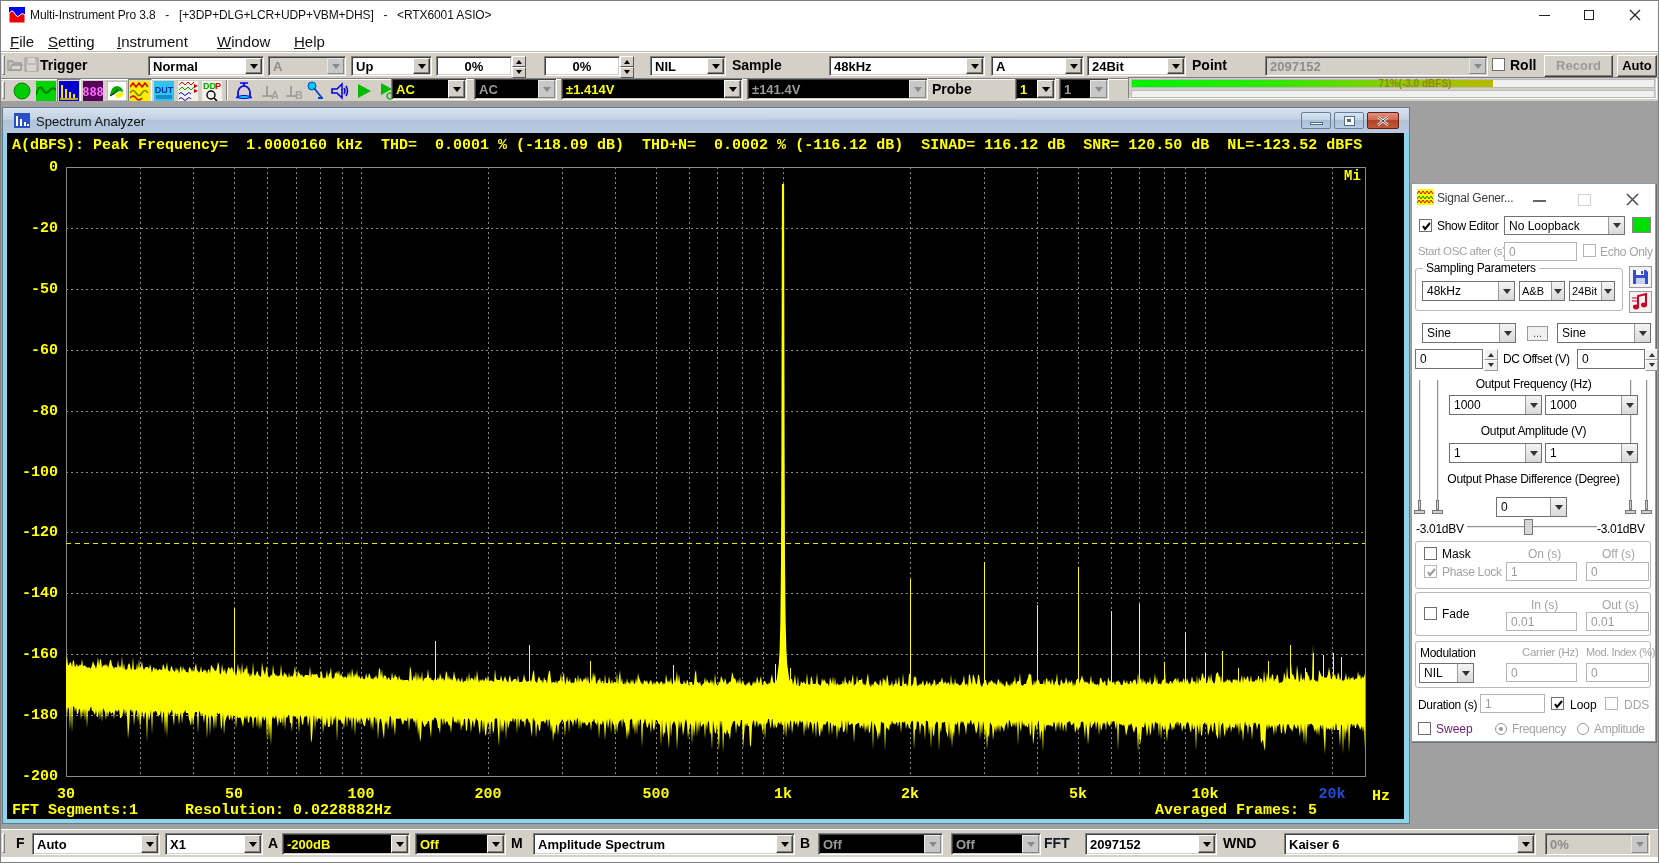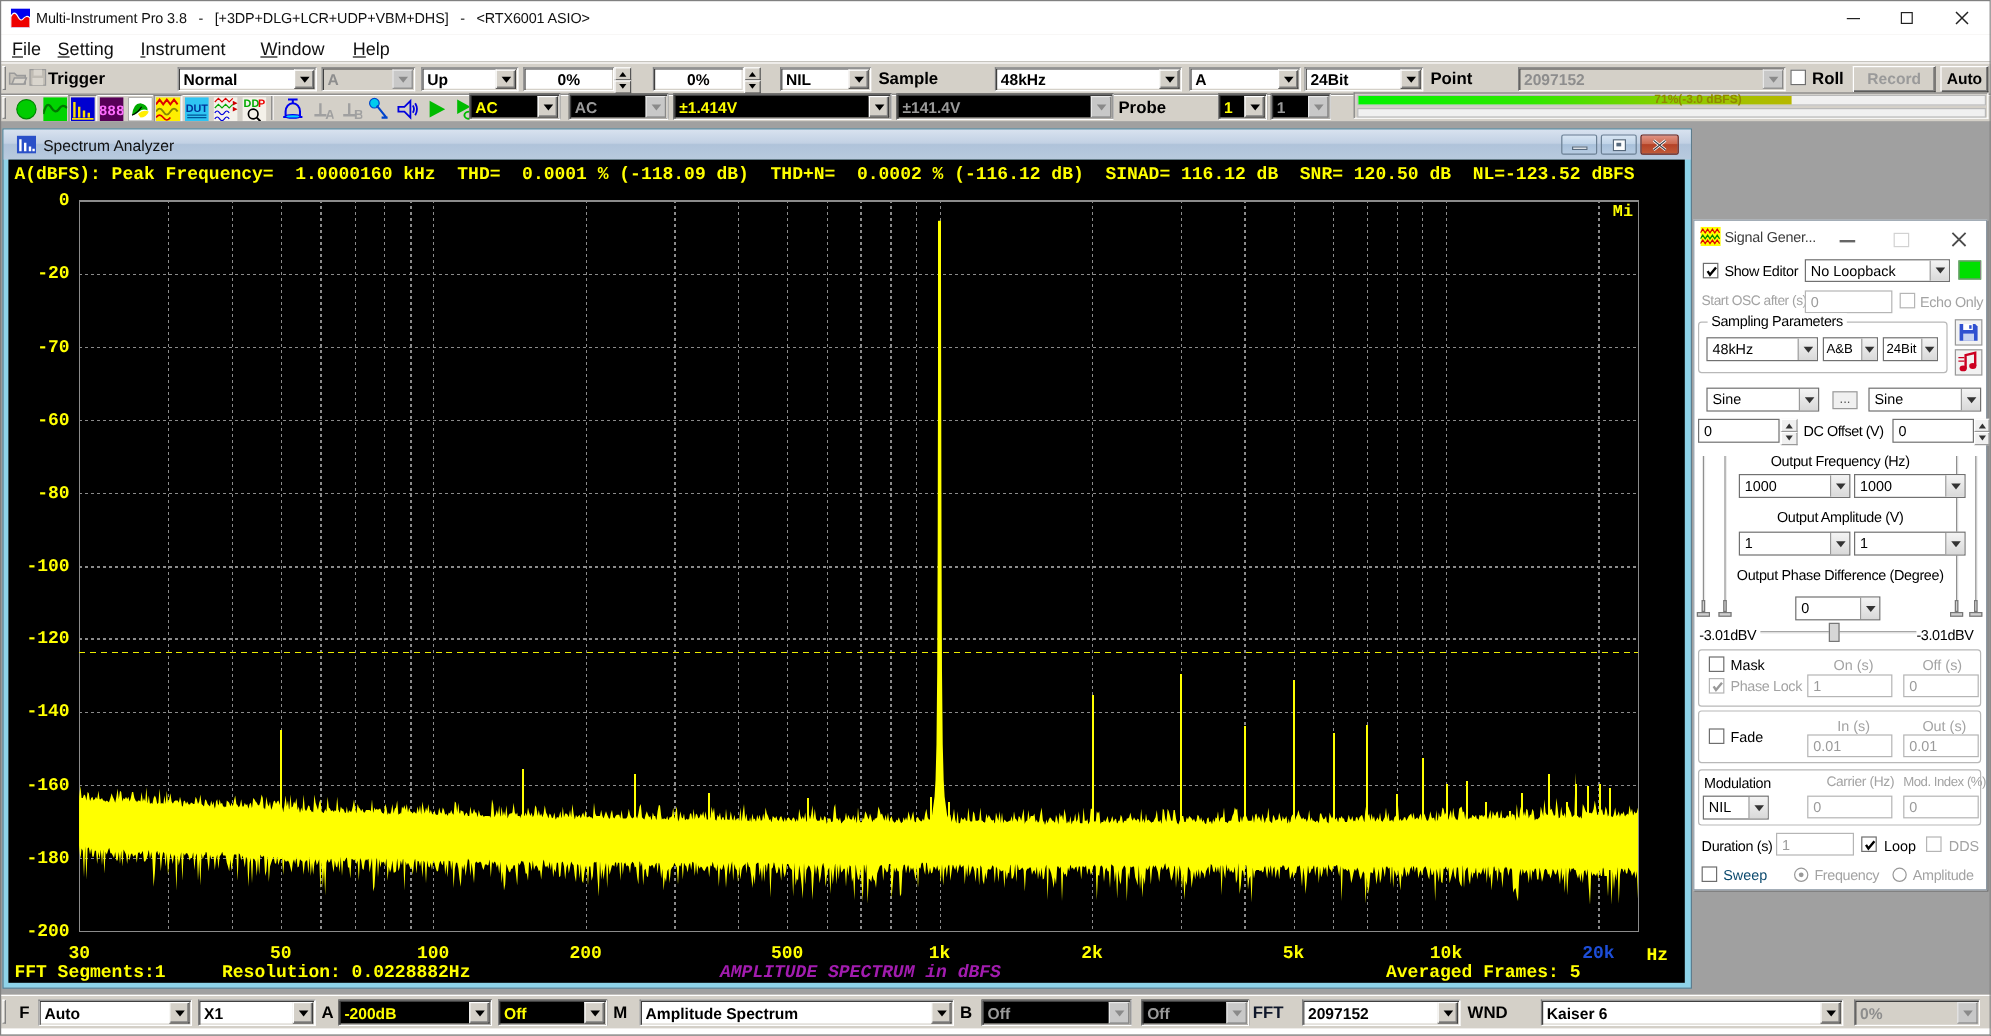--- a/index.html
+++ b/index.html
@@ -316,21 +316,21 @@
 <path d="M66,664 67,655 68,665 69,665 70,662 71,663 72,667 73,660 74,661 75,668 76,665 77,664 78,667 79,666 80,664 81,666 82,659 83,666 84,666 85,665 86,667 87,667 88,669 89,669 90,670 91,668 92,665 93,661 94,664 95,666 96,669 97,664 98,657 99,666 100,659 101,660 102,668 103,665 104,666 105,664 106,666 107,664 108,668 109,665 110,660 111,660 112,665 113,667 114,669 115,667 116,667 117,668 118,660 119,668 120,665 121,668 122,656 123,670 124,663 125,670 126,670 127,670 128,665 129,663 130,665 131,670 132,669 133,657 134,670 135,670 136,671 137,663 138,670 139,659 140,669 141,666 142,661 143,668 144,670 145,668 146,667 147,667 148,667 149,669 150,664 151,668 152,674 153,668 154,667 155,670 156,668 157,670 158,671 159,669 160,669 161,670 162,670 163,664 164,666 165,670 166,668 167,662 168,670 169,671 170,672 171,666 172,667 173,670 174,671 175,672 176,667 177,671 178,668 179,676 180,668 181,666 182,673 183,666 184,670 185,669 186,672 187,672 188,676 189,667 190,668 191,669 192,672 193,669 194,672 195,667 196,663 197,670 198,671 199,673 200,671 201,666 202,672 203,672 204,669 205,671 206,670 207,674 208,670 209,669 210,674 211,665 212,666 213,668 214,669 215,671 216,671 217,668 218,662 219,665 220,677 221,674 222,664 223,670 224,672 225,668 226,675 227,672 228,668 229,667 230,670 231,668 232,667 233,670 234,673 235,672 236,677 237,671 238,663 239,672 240,667 241,676 242,662 243,673 244,672 245,668 246,670 247,665 248,675 249,672 250,678 251,673 252,676 253,662 254,674 255,676 256,674 257,671 258,672 259,678 260,676 261,677 262,662 263,669 264,672 265,675 266,669 267,666 268,676 269,677 270,678 271,674 272,677 273,664 274,673 275,674 276,676 277,675 278,677 279,675 280,676 281,664 282,675 283,678 284,672 285,674 286,674 287,676 288,679 289,672 290,678 291,675 292,677 293,676 294,672 295,666 296,674 297,678 298,670 299,673 300,674 301,676 302,674 303,677 304,677 305,675 306,675 307,675 308,675 309,676 310,666 311,678 312,673 313,675 314,674 315,675 316,674 317,674 318,677 319,678 320,678 321,670 322,673 323,679 324,678 325,679 326,676 327,670 328,678 329,674 330,673 331,667 332,679 333,678 334,680 335,672 336,674 337,671 338,675 339,670 340,677 341,673 342,676 343,677 344,678 345,676 346,678 347,678 348,672 349,677 350,671 351,679 352,668 353,674 354,678 355,673 356,676 357,670 358,678 359,675 360,678 361,679 362,675 363,679 364,679 365,679 366,673 367,677 368,678 369,673 370,675 371,679 372,678 373,680 374,677 375,678 376,675 377,678 378,679 379,668 380,669 381,677 382,669 383,680 384,675 385,676 386,676 387,680 388,678 389,677 390,680 391,680 392,672 393,678 394,678 395,674 396,677 397,677 398,681 399,675 400,679 401,680 402,679 403,681 404,680 405,680 406,680 407,680 408,683 409,680 410,666 411,670 412,681 413,679 414,675 415,679 416,671 417,682 418,672 419,680 420,676 421,680 422,671 423,682 424,679 425,678 426,678 427,677 428,669 429,677 430,679 431,677 432,683 433,684 434,680 435,678 436,680 437,680 438,677 439,680 440,673 441,677 442,680 443,677 444,681 445,679 446,671 447,673 448,680 449,675 450,680 451,678 452,681 453,678 454,671 455,677 456,679 457,682 458,678 459,679 460,682 461,681 462,677 463,683 464,682 465,682 466,680 467,676 468,683 469,672 470,681 471,678 472,678 473,679 474,681 475,675 476,681 477,670 478,678 479,683 480,679 481,681 482,680 483,679 484,682 485,679 486,677 487,681 488,675 489,681 490,681 491,680 492,681 493,681 494,683 495,669 496,678 497,680 498,680 499,680 500,680 501,675 502,680 503,682 504,679 505,676 506,679 507,681 508,684 509,678 510,675 511,681 512,682 513,680 514,679 515,679 516,679 517,682 518,675 519,682 520,682 521,682 522,682 523,680 524,674 525,679 526,681 527,682 528,681 529,681 530,680 531,682 532,678 533,672 534,670 535,681 536,682 537,683 538,679 539,676 540,679 541,681 542,680 543,684 544,677 545,680 546,680 547,684 548,676 549,671 550,671 551,680 552,685 553,682 554,682 555,683 556,680 557,684 558,681 559,681 560,680 561,673 562,683 563,676 564,672 565,685 566,682 567,676 568,681 569,682 570,678 571,685 572,682 573,683 574,684 575,678 576,678 577,683 578,674 579,683 580,678 581,679 582,682 583,681 584,678 585,680 586,676 587,682 588,676 589,683 590,683 591,677 592,682 593,672 594,678 595,673 596,683 597,684 598,679 599,681 600,677 601,684 602,681 603,681 604,686 605,674 606,683 607,684 608,683 609,676 610,682 611,684 612,679 613,684 614,682 615,682 616,684 617,673 618,685 619,677 620,670 621,683 622,678 623,685 624,686 625,681 626,685 627,678 628,683 629,682 630,685 631,679 632,683 633,679 634,684 635,684 636,678 637,683 638,673 639,678 640,680 641,683 642,684 643,685 644,680 645,681 646,682 647,680 648,684 649,684 650,681 651,680 652,683 653,685 654,681 655,685 656,682 657,681 658,682 659,685 660,683 661,681 662,682 663,685 664,682 665,685 666,674 667,680 668,683 669,680 670,683 671,677 672,685 673,683 674,678 675,683 676,679 677,671 678,683 679,674 680,682 681,684 682,684 683,684 684,680 685,684 686,684 687,680 688,681 689,687 690,682 691,682 692,682 693,686 694,684 695,673 696,670 697,682 698,682 699,684 700,681 701,686 702,686 703,684 704,683 705,677 706,683 707,679 708,682 709,683 710,683 711,679 712,684 713,680 714,687 715,673 716,683 717,685 718,686 719,681 720,683 721,676 722,678 723,681 724,683 725,678 726,681 727,687 728,686 729,682 730,682 731,681 732,672 733,675 734,679 735,678 736,681 737,684 738,679 739,684 740,677 741,685 742,682 743,680 744,684 745,685 746,686 747,683 748,684 749,681 750,684 751,686 752,686 753,681 754,684 755,681 756,684 757,676 758,680 759,684 760,680 761,676 762,684 763,686 764,681 765,681 766,683 767,684 768,685 769,682 770,684 771,678 772,674 773,681 774,683 775,683 776,683 777,683 778,684 779,685 780,684 781,685 782,687 783,688 784,685 785,687 786,687 787,680 788,684 789,683 790,685 791,679 792,679 793,685 794,681 795,674 796,683 797,686 798,676 799,687 800,686 801,681 802,683 803,683 804,681 805,684 806,684 807,673 808,683 809,686 810,686 811,676 812,678 813,684 814,684 815,684 816,683 817,673 818,684 819,684 820,687 821,685 822,678 823,682 824,679 825,681 826,683 827,684 828,683 829,687 830,677 831,681 832,684 833,676 834,686 835,677 836,686 837,683 838,684 839,685 840,685 841,684 842,684 843,680 844,685 845,676 846,682 847,683 848,685 849,680 850,681 851,684 852,679 853,674 854,687 855,684 856,684 857,675 858,683 859,680 860,680 861,680 862,678 863,685 864,683 865,686 866,684 867,678 868,673 869,683 870,687 871,687 872,683 873,686 874,683 875,681 876,682 877,684 878,684 879,687 880,679 881,682 882,687 883,677 884,681 885,679 886,684 887,674 888,679 889,687 890,684 891,686 892,680 893,687 894,684 895,684 896,678 897,685 898,683 899,676 900,686 901,686 902,686 903,673 904,684 905,684 906,684 907,687 908,685 909,674 910,674 911,688 912,684 913,686 914,676 915,678 916,676 917,686 918,687 919,686 920,683 921,685 922,683 923,680 924,685 925,688 926,683 927,680 928,685 929,683 930,682 931,687 932,684 933,684 934,679 935,681 936,687 937,684 938,686 939,682 940,682 941,681 942,677 943,682 944,684 945,681 946,683 947,684 948,682 949,683 950,686 951,674 952,685 953,682 954,686 955,678 956,684 957,683 958,684 959,688 960,685 961,685 962,683 963,681 964,675 965,684 966,685 967,683 968,687 969,674 970,675 971,682 972,685 973,674 974,676 975,680 976,684 977,684 978,675 979,675 980,682 981,686 982,687 983,684 984,682 985,680 986,680 987,685 988,685 989,681 990,683 991,680 992,681 993,682 994,684 995,682 996,685 997,684 998,679 999,680 1000,684 1001,681 1002,685 1003,683 1004,686 1005,687 1006,682 1007,681 1008,686 1009,684 1010,687 1011,682 1012,686 1013,681 1014,682 1015,676 1016,685 1017,682 1018,681 1019,681 1020,673 1021,685 1022,685 1023,686 1024,684 1025,684 1026,684 1027,680 1028,678 1029,673 1030,675 1031,674 1032,684 1033,686 1034,680 1035,685 1036,680 1037,682 1038,679 1039,681 1040,684 1041,684 1042,684 1043,684 1044,679 1045,686 1046,679 1047,678 1048,683 1049,680 1050,682 1051,685 1052,678 1053,682 1054,686 1055,682 1056,681 1057,673 1058,684 1059,685 1060,686 1061,679 1062,681 1063,684 1064,683 1065,683 1066,677 1067,681 1068,685 1069,680 1070,683 1071,682 1072,680 1073,687 1074,682 1075,687 1076,681 1077,679 1078,679 1079,684 1080,681 1081,679 1082,675 1083,679 1084,681 1085,683 1086,681 1087,683 1088,682 1089,685 1090,682 1091,675 1092,684 1093,681 1094,684 1095,684 1096,686 1097,684 1098,684 1099,687 1100,678 1101,678 1102,681 1103,683 1104,682 1105,680 1106,686 1107,687 1108,677 1109,680 1110,682 1111,680 1112,682 1113,683 1114,681 1115,686 1116,681 1117,682 1118,680 1119,682 1120,682 1121,686 1122,687 1123,683 1124,679 1125,683 1126,683 1127,680 1128,685 1129,686 1130,681 1131,681 1132,684 1133,681 1134,680 1135,679 1136,682 1137,686 1138,672 1139,685 1140,680 1141,678 1142,684 1143,678 1144,683 1145,680 1146,685 1147,683 1148,681 1149,684 1150,677 1151,684 1152,685 1153,683 1154,681 1155,673 1156,683 1157,677 1158,685 1159,684 1160,685 1161,685 1162,681 1163,680 1164,679 1165,671 1166,685 1167,683 1168,684 1169,684 1170,681 1171,681 1172,684 1173,682 1174,680 1175,679 1176,678 1177,682 1178,677 1179,683 1180,682 1181,681 1182,683 1183,680 1184,678 1185,684 1186,682 1187,678 1188,681 1189,684 1190,684 1191,681 1192,676 1193,681 1194,682 1195,681 1196,685 1197,675 1198,686 1199,677 1200,681 1201,680 1202,673 1203,674 1204,679 1205,677 1206,683 1207,683 1208,679 1209,675 1210,682 1211,673 1212,680 1213,682 1214,685 1215,682 1216,674 1217,673 1218,672 1219,677 1220,676 1221,683 1222,675 1223,681 1224,683 1225,681 1226,682 1227,679 1228,680 1229,681 1230,679 1231,684 1232,684 1233,679 1234,680 1235,679 1236,681 1237,679 1238,682 1239,680 1240,683 1241,679 1242,675 1243,683 1244,676 1245,679 1246,680 1247,677 1248,676 1249,682 1250,681 1251,675 1252,682 1253,681 1254,682 1255,681 1256,679 1257,681 1258,677 1259,682 1260,678 1261,679 1262,679 1263,684 1264,670 1265,680 1266,682 1267,672 1268,679 1269,681 1270,676 1271,680 1272,674 1273,675 1274,682 1275,679 1276,679 1277,674 1278,676 1279,684 1280,684 1281,684 1282,682 1283,683 1284,672 1285,676 1286,680 1287,666 1288,677 1289,679 1290,679 1291,663 1292,675 1293,674 1294,677 1295,680 1296,679 1297,665 1298,673 1299,682 1300,681 1301,672 1302,679 1303,680 1304,677 1305,682 1306,672 1307,672 1308,675 1309,677 1310,681 1311,680 1312,679 1313,644 1314,680 1315,680 1316,683 1317,680 1318,683 1319,670 1320,672 1321,675 1322,677 1323,676 1324,678 1325,677 1326,678 1327,677 1328,674 1329,667 1330,673 1331,679 1332,679 1333,673 1334,676 1335,674 1336,679 1337,679 1338,672 1339,675 1340,681 1341,677 1342,680 1343,682 1344,681 1345,678 1346,673 1347,680 1348,679 1349,676 1350,681 1351,678 1352,679 1353,676 1354,680 1355,681 1356,678 1357,679 1358,671 1359,677 1360,674 1361,680 1362,676 1363,678 1364,677 1365,673 1365,749 1364,726 1363,732 1362,726 1361,728 1360,730 1359,726 1358,725 1357,723 1356,728 1355,728 1354,723 1353,727 1352,724 1351,724 1350,729 1349,753 1348,722 1347,734 1346,728 1345,741 1344,726 1343,754 1342,725 1341,725 1340,747 1339,730 1338,730 1337,730 1336,720 1335,730 1334,730 1333,725 1332,733 1331,727 1330,730 1329,729 1328,728 1327,730 1326,726 1325,754 1324,740 1323,724 1322,730 1321,725 1320,726 1319,736 1318,727 1317,735 1316,728 1315,732 1314,729 1313,725 1312,725 1311,721 1310,721 1309,727 1308,723 1307,729 1306,746 1305,723 1304,744 1303,728 1302,734 1301,723 1300,737 1299,730 1298,724 1297,728 1296,729 1295,726 1294,724 1293,729 1292,732 1291,728 1290,729 1289,725 1288,724 1287,725 1286,731 1285,735 1284,728 1283,723 1282,733 1281,733 1280,724 1279,724 1278,727 1277,725 1276,734 1275,724 1274,736 1273,728 1272,725 1271,727 1270,728 1269,724 1268,730 1267,724 1266,730 1265,751 1264,747 1263,740 1262,741 1261,744 1260,725 1259,723 1258,725 1257,730 1256,724 1255,722 1254,721 1253,727 1252,740 1251,727 1250,727 1249,723 1248,735 1247,725 1246,726 1245,720 1244,729 1243,742 1242,728 1241,732 1240,721 1239,736 1238,723 1237,729 1236,723 1235,726 1234,729 1233,727 1232,727 1231,733 1230,723 1229,728 1228,727 1227,732 1226,726 1225,737 1224,733 1223,722 1222,724 1221,726 1220,740 1219,720 1218,739 1217,737 1216,734 1215,723 1214,723 1213,733 1212,730 1211,723 1210,728 1209,732 1208,736 1207,723 1206,726 1205,721 1204,724 1203,724 1202,736 1201,735 1200,723 1199,735 1198,728 1197,724 1196,751 1195,725 1194,729 1193,729 1192,723 1191,733 1190,730 1189,725 1188,722 1187,722 1186,725 1185,730 1184,725 1183,727 1182,732 1181,723 1180,723 1179,727 1178,720 1177,726 1176,720 1175,725 1174,730 1173,726 1172,731 1171,725 1170,722 1169,731 1168,728 1167,742 1166,731 1165,725 1164,731 1163,728 1162,725 1161,740 1160,720 1159,737 1158,723 1157,724 1156,722 1155,722 1154,731 1153,725 1152,722 1151,732 1150,736 1149,724 1148,730 1147,737 1146,727 1145,722 1144,728 1143,727 1142,727 1141,739 1140,745 1139,731 1138,753 1137,728 1136,726 1135,729 1134,733 1133,730 1132,725 1131,723 1130,726 1129,724 1128,727 1127,732 1126,736 1125,728 1124,724 1123,726 1122,725 1121,724 1120,725 1119,723 1118,751 1117,721 1116,730 1115,725 1114,719 1113,722 1112,721 1111,722 1110,727 1109,725 1108,724 1107,720 1106,731 1105,722 1104,725 1103,722 1102,728 1101,731 1100,723 1099,736 1098,722 1097,723 1096,730 1095,720 1094,724 1093,724 1092,727 1091,728 1090,721 1089,733 1088,745 1087,730 1086,723 1085,739 1084,728 1083,720 1082,722 1081,722 1080,728 1079,727 1078,732 1077,726 1076,730 1075,733 1074,722 1073,724 1072,725 1071,725 1070,721 1069,721 1068,723 1067,722 1066,733 1065,724 1064,726 1063,732 1062,722 1061,724 1060,731 1059,720 1058,728 1057,722 1056,732 1055,726 1054,719 1053,726 1052,727 1051,725 1050,726 1049,725 1048,725 1047,725 1046,726 1045,732 1044,723 1043,752 1042,730 1041,732 1040,741 1039,724 1038,717 1037,732 1036,726 1035,725 1034,738 1033,745 1032,719 1031,733 1030,736 1029,722 1028,727 1027,727 1026,725 1025,727 1024,723 1023,726 1022,720 1021,732 1020,727 1019,720 1018,746 1017,720 1016,728 1015,722 1014,727 1013,722 1012,727 1011,726 1010,721 1009,720 1008,730 1007,722 1006,724 1005,726 1004,732 1003,728 1002,727 1001,725 1000,733 999,724 998,731 997,725 996,733 995,726 994,732 993,740 992,726 991,724 990,722 989,738 988,734 987,750 986,728 985,741 984,726 983,721 982,735 981,723 980,740 979,719 978,726 977,731 976,734 975,728 974,722 973,724 972,725 971,719 970,722 969,725 968,722 967,725 966,735 965,727 964,724 963,721 962,723 961,721 960,725 959,737 958,721 957,724 956,725 955,723 954,737 953,731 952,748 951,728 950,741 949,721 948,738 947,734 946,731 945,722 944,722 943,723 942,722 941,733 940,727 939,751 938,723 937,721 936,723 935,725 934,737 933,734 932,725 931,749 930,726 929,735 928,722 927,721 926,720 925,740 924,726 923,726 922,723 921,725 920,735 919,723 918,721 917,721 916,730 915,729 914,750 913,719 912,721 911,722 910,727 909,729 908,724 907,724 906,729 905,721 904,723 903,722 902,722 901,733 900,722 899,722 898,727 897,722 896,723 895,725 894,723 893,724 892,720 891,726 890,723 889,731 888,728 887,729 886,726 885,751 884,722 883,724 882,722 881,722 880,737 879,731 878,740 877,733 876,728 875,725 874,723 873,750 872,720 871,724 870,732 869,733 868,723 867,731 866,725 865,733 864,722 863,729 862,725 861,726 860,729 859,723 858,723 857,724 856,724 855,726 854,743 853,725 852,723 851,724 850,725 849,725 848,720 847,735 846,720 845,729 844,732 843,732 842,719 841,728 840,727 839,733 838,725 837,740 836,725 835,726 834,726 833,724 832,735 831,724 830,722 829,736 828,722 827,721 826,724 825,725 824,724 823,725 822,733 821,727 820,737 819,734 818,723 817,721 816,738 815,724 814,723 813,735 812,726 811,722 810,722 809,726 808,730 807,720 806,731 805,723 804,737 803,721 802,722 801,723 800,720 799,723 798,728 797,721 796,725 795,723 794,720 793,726 792,734 791,720 790,722 789,731 788,722 787,725 786,738 785,720 784,736 783,724 782,726 781,721 780,725 779,723 778,722 777,727 776,728 775,723 774,729 773,724 772,716 771,729 770,725 769,719 768,717 767,724 766,723 765,740 764,721 763,734 762,728 761,723 760,725 759,723 758,728 757,720 756,723 755,728 754,720 753,721 752,726 751,745 750,747 749,726 748,726 747,723 746,727 745,723 744,736 743,749 742,720 741,719 740,726 739,727 738,725 737,723 736,734 735,721 734,721 733,722 732,725 731,728 730,740 729,734 728,733 727,729 726,735 725,733 724,732 723,753 722,720 721,728 720,718 719,751 718,736 717,724 716,733 715,733 714,727 713,720 712,750 711,731 710,735 709,722 708,721 707,730 706,722 705,739 704,724 703,724 702,726 701,727 700,720 699,733 698,721 697,737 696,719 695,727 694,737 693,724 692,745 691,723 690,725 689,730 688,739 687,724 686,719 685,722 684,730 683,736 682,725 681,721 680,729 679,720 678,732 677,750 676,727 675,723 674,721 673,723 672,725 671,737 670,719 669,749 668,737 667,728 666,721 665,734 664,732 663,738 662,719 661,747 660,725 659,724 658,723 657,720 656,719 655,726 654,731 653,727 652,718 651,734 650,725 649,722 648,727 647,728 646,723 645,718 644,723 643,724 642,748 641,720 640,719 639,727 638,718 637,735 636,721 635,735 634,723 633,730 632,718 631,719 630,720 629,737 628,729 627,740 626,730 625,723 624,722 623,718 622,728 621,716 620,721 619,722 618,725 617,733 616,722 615,735 614,725 613,724 612,720 611,734 610,716 609,723 608,729 607,719 606,726 605,740 604,725 603,720 602,724 601,725 600,723 599,739 598,720 597,726 596,723 595,723 594,718 593,722 592,721 591,731 590,722 589,722 588,724 587,726 586,725 585,723 584,722 583,724 582,721 581,729 580,719 579,730 578,719 577,718 576,725 575,719 574,721 573,727 572,722 571,721 570,719 569,733 568,718 567,722 566,721 565,737 564,723 563,721 562,719 561,722 560,723 559,725 558,736 557,724 556,726 555,735 554,731 553,742 552,724 551,732 550,722 549,718 548,728 547,718 546,721 545,724 544,721 543,721 542,722 541,721 540,731 539,730 538,724 537,725 536,738 535,719 534,722 533,715 532,737 531,731 530,722 529,723 528,719 527,718 526,718 525,728 524,722 523,721 522,722 521,717 520,720 519,729 518,715 517,734 516,719 515,719 514,723 513,716 512,722 511,721 510,721 509,725 508,729 507,720 506,740 505,719 504,724 503,733 502,724 501,733 500,718 499,747 498,733 497,718 496,719 495,716 494,730 493,734 492,722 491,722 490,738 489,722 488,722 487,727 486,736 485,734 484,720 483,732 482,721 481,720 480,735 479,730 478,721 477,720 476,718 475,723 474,728 473,720 472,723 471,733 470,722 469,718 468,719 467,730 466,731 465,719 464,719 463,727 462,724 461,731 460,719 459,725 458,718 457,724 456,721 455,723 454,721 453,715 452,723 451,733 450,725 449,726 448,723 447,721 446,722 445,725 444,717 443,726 442,720 441,717 440,734 439,728 438,728 437,721 436,718 435,715 434,719 433,721 432,719 431,738 430,729 429,721 428,721 427,724 426,724 425,727 424,726 423,723 422,720 421,737 420,742 419,726 418,736 417,718 416,728 415,720 414,723 413,719 412,718 411,720 410,718 409,731 408,716 407,721 406,721 405,720 404,721 403,725 402,723 401,719 400,718 399,719 398,719 397,718 396,719 395,736 394,726 393,719 392,730 391,717 390,715 389,722 388,730 387,720 386,725 385,721 384,739 383,733 382,724 381,719 380,719 379,724 378,740 377,717 376,725 375,716 374,716 373,731 372,720 371,729 370,715 369,721 368,720 367,717 366,720 365,726 364,726 363,723 362,719 361,717 360,725 359,719 358,723 357,722 356,717 355,736 354,719 353,717 352,731 351,717 350,722 349,718 348,717 347,728 346,715 345,719 344,729 343,722 342,724 341,721 340,719 339,721 338,718 337,742 336,714 335,721 334,717 333,723 332,726 331,715 330,726 329,727 328,727 327,717 326,724 325,727 324,722 323,734 322,715 321,722 320,718 319,719 318,718 317,723 316,716 315,731 314,712 313,724 312,739 311,743 310,715 309,721 308,727 307,715 306,717 305,716 304,718 303,725 302,724 301,717 300,715 299,734 298,717 297,720 296,716 295,717 294,716 293,713 292,732 291,723 290,723 289,714 288,716 287,718 286,717 285,730 284,714 283,727 282,717 281,723 280,722 279,717 278,727 277,721 276,715 275,718 274,719 273,716 272,719 271,746 270,723 269,740 268,718 267,741 266,716 265,719 264,721 263,716 262,719 261,729 260,719 259,730 258,714 257,728 256,717 255,717 254,719 253,729 252,718 251,717 250,716 249,722 248,723 247,714 246,720 245,716 244,719 243,727 242,723 241,719 240,717 239,718 238,718 237,716 236,729 235,714 234,715 233,717 232,721 231,714 230,720 229,719 228,714 227,716 226,719 225,722 224,735 223,712 222,726 221,730 220,713 219,714 218,714 217,712 216,729 215,715 214,730 213,718 212,716 211,715 210,736 209,715 208,719 207,739 206,716 205,714 204,723 203,716 202,713 201,717 200,712 199,711 198,734 197,712 196,712 195,712 194,718 193,726 192,716 191,726 190,722 189,719 188,713 187,713 186,713 185,709 184,712 183,714 182,724 181,712 180,716 179,725 178,714 177,714 176,716 175,712 174,726 173,718 172,708 171,712 170,713 169,716 168,711 167,738 166,716 165,734 164,711 163,714 162,725 161,710 160,715 159,715 158,717 157,713 156,711 155,711 154,713 153,711 152,734 151,710 150,716 149,721 148,713 147,742 146,714 145,712 144,720 143,715 142,711 141,719 140,729 139,711 138,722 137,711 136,710 135,715 134,726 133,710 132,713 131,709 130,711 129,728 128,739 127,716 126,710 125,716 124,708 123,713 122,716 121,718 120,718 119,709 118,711 117,712 116,710 115,711 114,719 113,712 112,713 111,714 110,711 109,712 108,717 107,711 106,720 105,712 104,710 103,708 102,722 101,709 100,720 99,710 98,717 97,717 96,710 95,715 94,713 93,711 92,711 91,706 90,709 89,712 88,710 87,728 86,708 85,721 84,708 83,716 82,710 81,720 80,709 79,709 78,714 77,714 76,707 75,712 74,706 73,707 72,733 71,705 70,731 69,709 68,707 67,716 66,706Z" fill="#ffff00"></path>
 <path d="M66,666 67,668 68,668 69,667 70,668 71,668 72,669 73,667 74,666 75,667 76,668 77,668 78,667 79,666 80,668 81,670 82,668 83,668 84,668 85,668 86,669 87,668 88,668 89,667 90,668 91,669 92,668 93,669 94,669 95,669 96,670 97,669 98,667 99,668 100,669 101,667 102,670 103,669 104,669 105,670 106,668 107,670 108,669 109,669 110,668 111,671 112,669 113,670 114,667 115,671 116,670 117,670 118,669 119,670 120,672 121,668 122,670 123,669 124,670 125,670 126,669 127,670 128,669 129,671 130,668 131,671 132,670 133,669 134,670 135,669 136,670 137,669 138,671 139,670 140,670 141,671 142,670 143,671 144,669 145,671 146,673 147,674 148,671 149,672 150,669 151,673 152,672 153,671 154,672 155,671 156,671 157,672 158,670 159,672 160,670 161,670 162,671 163,672 164,671 165,670 166,671 167,672 168,671 169,671 170,674 171,671 172,672 173,672 174,672 175,673 176,673 177,672 178,671 179,674 180,672 181,674 182,670 183,673 184,675 185,672 186,673 187,673 188,672 189,673 190,673 191,672 192,674 193,674 194,673 195,674 196,673 197,673 198,673 199,673 200,672 201,673 202,673 203,676 204,671 205,674 206,676 207,674 208,675 209,674 210,673 211,672 212,674 213,673 214,673 215,674 216,676 217,677 218,675 219,674 220,673 221,675 222,676 223,674 224,672 225,675 226,676 227,673 228,675 229,675 230,675 231,674 232,676 233,675 234,674 235,673 236,677 237,676 238,675 239,675 240,675 241,674 242,675 243,674 244,675 245,675 246,676 247,676 248,677 249,677 250,677 251,677 252,676 253,675 254,677 255,678 256,677 257,678 258,675 259,675 260,677 261,677 262,678 263,676 264,676 265,676 266,675 267,675 268,678 269,678 270,677 271,675 272,676 273,676 274,678 275,676 276,676 277,677 278,676 279,678 280,676 281,676 282,675 283,677 284,677 285,676 286,678 287,678 288,677 289,679 290,678 291,677 292,676 293,678 294,678 295,678 296,677 297,678 298,677 299,678 300,679 301,677 302,676 303,677 304,679 305,678 306,678 307,677 308,678 309,677 310,678 311,677 312,677 313,677 314,678 315,678 316,678 317,675 318,677 319,678 320,680 321,677 322,679 323,680 324,677 325,679 326,678 327,678 328,678 329,678 330,681 331,680 332,680 333,679 334,677 335,679 336,680 337,678 338,680 339,680 340,681 341,679 342,678 343,679 344,681 345,677 346,677 347,679 348,679 349,679 350,680 351,679 352,678 353,681 354,678 355,678 356,681 357,679 358,680 359,680 360,681 361,679 362,681 363,678 364,681 365,679 366,681 367,680 368,679 369,681 370,681 371,681 372,679 373,680 374,680 375,680 376,681 377,678 378,681 379,680 380,679 381,680 382,680 383,677 384,680 385,680 386,681 387,680 388,680 389,682 390,682 391,682 392,680 393,681 394,681 395,681 396,681 397,680 398,682 399,681 400,682 401,682 402,682 403,680 404,682 405,682 406,682 407,680 408,680 409,682 410,680 411,681 412,683 413,681 414,680 415,680 416,682 417,680 418,681 419,682 420,683 421,682 422,681 423,683 424,681 425,680 426,681 427,683 428,682 429,681 430,683 431,680 432,680 433,680 434,682 435,682 436,683 437,682 438,681 439,682 440,682 441,680 442,684 443,682 444,682 445,682 446,682 447,682 448,681 449,682 450,682 451,681 452,683 453,682 454,683 455,683 456,682 457,682 458,683 459,681 460,682 461,682 462,681 463,684 464,681 465,681 466,683 467,683 468,681 469,683 470,684 471,682 472,685 473,680 474,683 475,683 476,683 477,682 478,682 479,683 480,683 481,683 482,683 483,681 484,682 485,681 486,682 487,683 488,682 489,685 490,683 491,682 492,682 493,682 494,682 495,684 496,683 497,682 498,682 499,682 500,683 501,684 502,681 503,682 504,683 505,681 506,682 507,682 508,682 509,683 510,682 511,682 512,683 513,684 514,684 515,681 516,683 517,683 518,683 519,682 520,683 521,683 522,682 523,682 524,682 525,683 526,683 527,684 528,682 529,683 530,684 531,684 532,683 533,683 534,683 535,682 536,683 537,684 538,684 539,683 540,683 541,682 542,684 543,683 544,683 545,683 546,683 547,683 548,684 549,683 550,685 551,685 552,682 553,683 554,683 555,683 556,685 557,683 558,684 559,684 560,682 561,683 562,682 563,683 564,681 565,684 566,686 567,684 568,682 569,683 570,683 571,683 572,684 573,684 574,682 575,684 576,685 577,686 578,687 579,683 580,687 581,683 582,683 583,684 584,683 585,684 586,682 587,684 588,685 589,684 590,684 591,684 592,685 593,682 594,684 595,684 596,684 597,685 598,683 599,683 600,682 601,683 602,685 603,684 604,683 605,684 606,683 607,683 608,684 609,683 610,685 611,684 612,684 613,684 614,685 615,685 616,684 617,685 618,684 619,685 620,684 621,684 622,684 623,684 624,684 625,685 626,686 627,685 628,683 629,686 630,684 631,685 632,683 633,684 634,685 635,683 636,685 637,686 638,684 639,686 640,684 641,685 642,682 643,687 644,686 645,684 646,682 647,685 648,683 649,685 650,685 651,684 652,686 653,685 654,686 655,685 656,683 657,686 658,684 659,683 660,686 661,687 662,685 663,687 664,685 665,684 666,684 667,686 668,684 669,685 670,684 671,684 672,686 673,684 674,684 675,686 676,686 677,685 678,684 679,684 680,685 681,685 682,684 683,686 684,685 685,683 686,684 687,684 688,685 689,687 690,685 691,684 692,685 693,685 694,685 695,686 696,686 697,685 698,687 699,686 700,684 701,687 702,685 703,684 704,687 705,687 706,685 707,685 708,685 709,686 710,686 711,686 712,685 713,687 714,685 715,686 716,685 717,686 718,685 719,685 720,685 721,687 722,684 723,684 724,687 725,686 726,683 727,685 728,683 729,684 730,682 731,685 732,684 733,685 734,684 735,685 736,685 737,687 738,687 739,686 740,685 741,687 742,684 743,684 744,685 745,688 746,685 747,685 748,684 749,686 750,686 751,686 752,685 753,685 754,684 755,686 756,684 757,684 758,685 759,685 760,685 761,686 762,686 763,685 764,686 765,685 766,686 767,686 768,684 769,687 770,685 771,686 772,687 773,687 774,686 775,685 776,687 777,686 778,685 779,685 780,684 781,686 782,686 783,687 784,686 785,687 786,685 787,687 788,685 789,687 790,684 791,686 792,684 793,686 794,686 795,685 796,685 797,687 798,686 799,686 800,686 801,689 802,687 803,687 804,686 805,686 806,684 807,685 808,686 809,684 810,685 811,684 812,686 813,687 814,687 815,686 816,685 817,684 818,684 819,685 820,685 821,686 822,685 823,686 824,686 825,686 826,687 827,685 828,686 829,686 830,686 831,687 832,687 833,685 834,686 835,686 836,686 837,687 838,686 839,688 840,684 841,686 842,685 843,687 844,684 845,686 846,685 847,685 848,685 849,686 850,687 851,686 852,687 853,688 854,686 855,685 856,686 857,685 858,685 859,684 860,687 861,686 862,686 863,685 864,686 865,685 866,686 867,687 868,687 869,686 870,684 871,689 872,688 873,687 874,685 875,686 876,685 877,687 878,686 879,685 880,686 881,687 882,688 883,688 884,687 885,686 886,683 887,686 888,686 889,686 890,686 891,685 892,687 893,687 894,687 895,687 896,687 897,686 898,686 899,686 900,686 901,687 902,687 903,688 904,688 905,686 906,682 907,687 908,685 909,685 910,686 911,686 912,687 913,684 914,685 915,686 916,687 917,687 918,685 919,685 920,685 921,686 922,687 923,684 924,686 925,685 926,684 927,687 928,687 929,686 930,687 931,686 932,686 933,688 934,686 935,687 936,686 937,684 938,684 939,685 940,687 941,687 942,687 943,685 944,688 945,685 946,686 947,686 948,686 949,687 950,685 951,685 952,686 953,686 954,689 955,687 956,686 957,685 958,684 959,685 960,686 961,687 962,687 963,686 964,686 965,686 966,685 967,688 968,686 969,686 970,684 971,686 972,687 973,685 974,685 975,687 976,685 977,687 978,685 979,686 980,685 981,686 982,688 983,687 984,685 985,687 986,686 987,687 988,687 989,683 990,685 991,687 992,686 993,685 994,685 995,684 996,686 997,688 998,687 999,688 1000,687 1001,687 1002,688 1003,686 1004,686 1005,687 1006,687 1007,685 1008,685 1009,686 1010,687 1011,687 1012,684 1013,688 1014,685 1015,686 1016,685 1017,689 1018,686 1019,685 1020,687 1021,687 1022,686 1023,687 1024,685 1025,685 1026,684 1027,684 1028,688 1029,687 1030,686 1031,687 1032,686 1033,685 1034,686 1035,686 1036,685 1037,687 1038,686 1039,686 1040,687 1041,686 1042,685 1043,684 1044,686 1045,685 1046,686 1047,686 1048,688 1049,684 1050,684 1051,686 1052,685 1053,686 1054,686 1055,687 1056,684 1057,685 1058,686 1059,686 1060,688 1061,686 1062,685 1063,684 1064,685 1065,685 1066,686 1067,686 1068,684 1069,685 1070,686 1071,686 1072,686 1073,686 1074,687 1075,685 1076,685 1077,684 1078,685 1079,683 1080,685 1081,685 1082,684 1083,684 1084,686 1085,685 1086,685 1087,685 1088,685 1089,686 1090,685 1091,684 1092,687 1093,685 1094,684 1095,684 1096,685 1097,685 1098,687 1099,685 1100,684 1101,686 1102,686 1103,685 1104,686 1105,685 1106,685 1107,686 1108,686 1109,685 1110,686 1111,683 1112,687 1113,683 1114,684 1115,685 1116,685 1117,686 1118,684 1119,685 1120,684 1121,685 1122,685 1123,685 1124,684 1125,684 1126,685 1127,686 1128,684 1129,684 1130,685 1131,685 1132,686 1133,684 1134,683 1135,684 1136,684 1137,685 1138,684 1139,685 1140,684 1141,685 1142,685 1143,685 1144,685 1145,685 1146,684 1147,686 1148,684 1149,683 1150,685 1151,684 1152,685 1153,687 1154,684 1155,685 1156,683 1157,685 1158,684 1159,684 1160,683 1161,685 1162,685 1163,684 1164,683 1165,686 1166,684 1167,682 1168,685 1169,683 1170,685 1171,684 1172,685 1173,686 1174,683 1175,684 1176,684 1177,686 1178,684 1179,684 1180,685 1181,684 1182,684 1183,683 1184,686 1185,683 1186,684 1187,684 1188,686 1189,683 1190,686 1191,685 1192,684 1193,683 1194,685 1195,683 1196,685 1197,683 1198,684 1199,683 1200,683 1201,685 1202,684 1203,685 1204,682 1205,685 1206,686 1207,683 1208,686 1209,684 1210,682 1211,683 1212,685 1213,683 1214,683 1215,684 1216,684 1217,684 1218,684 1219,684 1220,683 1221,684 1222,683 1223,685 1224,683 1225,685 1226,683 1227,684 1228,683 1229,682 1230,682 1231,682 1232,683 1233,684 1234,684 1235,683 1236,682 1237,682 1238,684 1239,685 1240,684 1241,684 1242,684 1243,685 1244,683 1245,684 1246,683 1247,682 1248,682 1249,683 1250,683 1251,685 1252,683 1253,684 1254,682 1255,683 1256,682 1257,682 1258,683 1259,683 1260,684 1261,683 1262,682 1263,685 1264,683 1265,684 1266,682 1267,683 1268,684 1269,683 1270,680 1271,683 1272,684 1273,683 1274,683 1275,681 1276,682 1277,683 1278,683 1279,684 1280,682 1281,683 1282,682 1283,681 1284,680 1285,683 1286,682 1287,682 1288,681 1289,683 1290,682 1291,683 1292,684 1293,680 1294,681 1295,682 1296,684 1297,680 1298,684 1299,682 1300,682 1301,682 1302,682 1303,683 1304,681 1305,682 1306,681 1307,681 1308,684 1309,682 1310,682 1311,683 1312,680 1313,683 1314,679 1315,681 1316,681 1317,682 1318,682 1319,681 1320,681 1321,680 1322,680 1323,682 1324,682 1325,683 1326,680 1327,682 1328,681 1329,682 1330,682 1331,681 1332,681 1333,682 1334,682 1335,680 1336,680 1337,681 1338,682 1339,682 1340,680 1341,680 1342,682 1343,680 1344,681 1345,680 1346,682 1347,680 1348,682 1349,681 1350,681 1351,678 1352,678 1353,680 1354,681 1355,679 1356,679 1357,681 1358,681 1359,680 1360,681 1361,679 1362,680 1363,682 1364,680 1365,680 1365,725 1364,722 1363,724 1362,725 1361,723 1360,724 1359,722 1358,722 1357,723 1356,724 1355,724 1354,725 1353,723 1352,724 1351,723 1350,724 1349,723 1348,723 1347,723 1346,721 1345,722 1344,723 1343,721 1342,724 1341,724 1340,723 1339,722 1338,724 1337,725 1336,723 1335,724 1334,723 1333,724 1332,723 1331,723 1330,724 1329,725 1328,722 1327,723 1326,722 1325,725 1324,722 1323,722 1322,724 1321,725 1320,724 1319,723 1318,723 1317,724 1316,722 1315,723 1314,723 1313,722 1312,723 1311,724 1310,724 1309,724 1308,723 1307,724 1306,722 1305,723 1304,723 1303,723 1302,723 1301,723 1300,723 1299,726 1298,724 1297,723 1296,723 1295,722 1294,723 1293,723 1292,721 1291,721 1290,722 1289,723 1288,723 1287,724 1286,721 1285,722 1284,724 1283,723 1282,724 1281,725 1280,722 1279,723 1278,723 1277,721 1276,722 1275,724 1274,723 1273,723 1272,722 1271,722 1270,724 1269,722 1268,723 1267,723 1266,724 1265,724 1264,721 1263,721 1262,723 1261,723 1260,722 1259,724 1258,723 1257,723 1256,723 1255,722 1254,724 1253,722 1252,723 1251,724 1250,721 1249,722 1248,724 1247,724 1246,722 1245,722 1244,723 1243,724 1242,721 1241,721 1240,723 1239,723 1238,722 1237,723 1236,722 1235,720 1234,722 1233,722 1232,722 1231,721 1230,720 1229,722 1228,723 1227,724 1226,723 1225,721 1224,721 1223,723 1222,723 1221,723 1220,720 1219,721 1218,722 1217,723 1216,723 1215,722 1214,722 1213,722 1212,723 1211,722 1210,722 1209,722 1208,722 1207,723 1206,722 1205,722 1204,723 1203,722 1202,721 1201,723 1200,721 1199,721 1198,722 1197,723 1196,721 1195,722 1194,721 1193,721 1192,723 1191,723 1190,722 1189,721 1188,721 1187,723 1186,723 1185,721 1184,723 1183,722 1182,722 1181,722 1180,721 1179,722 1178,722 1177,721 1176,723 1175,724 1174,721 1173,720 1172,720 1171,722 1170,721 1169,722 1168,722 1167,720 1166,720 1165,722 1164,722 1163,721 1162,720 1161,722 1160,723 1159,722 1158,721 1157,722 1156,720 1155,723 1154,722 1153,720 1152,721 1151,722 1150,721 1149,721 1148,721 1147,722 1146,721 1145,720 1144,721 1143,723 1142,721 1141,723 1140,722 1139,722 1138,722 1137,722 1136,721 1135,721 1134,722 1133,721 1132,721 1131,721 1130,724 1129,722 1128,722 1127,721 1126,722 1125,722 1124,722 1123,721 1122,722 1121,721 1120,721 1119,722 1118,720 1117,722 1116,722 1115,721 1114,721 1113,721 1112,722 1111,721 1110,722 1109,723 1108,721 1107,720 1106,722 1105,723 1104,722 1103,720 1102,721 1101,720 1100,722 1099,720 1098,721 1097,720 1096,722 1095,721 1094,722 1093,721 1092,720 1091,722 1090,721 1089,720 1088,724 1087,722 1086,721 1085,723 1084,723 1083,721 1082,722 1081,720 1080,721 1079,721 1078,722 1077,722 1076,722 1075,722 1074,720 1073,720 1072,721 1071,721 1070,722 1069,720 1068,721 1067,722 1066,721 1065,722 1064,721 1063,722 1062,721 1061,722 1060,720 1059,721 1058,722 1057,722 1056,723 1055,721 1054,723 1053,721 1052,723 1051,722 1050,720 1049,722 1048,721 1047,722 1046,721 1045,721 1044,723 1043,721 1042,722 1041,721 1040,723 1039,721 1038,721 1037,723 1036,721 1035,723 1034,722 1033,721 1032,719 1031,721 1030,721 1029,722 1028,723 1027,720 1026,722 1025,722 1024,722 1023,722 1022,719 1021,721 1020,720 1019,721 1018,722 1017,721 1016,722 1015,721 1014,720 1013,719 1012,721 1011,721 1010,720 1009,719 1008,720 1007,721 1006,722 1005,721 1004,723 1003,720 1002,722 1001,721 1000,722 999,721 998,722 997,721 996,720 995,721 994,721 993,721 992,720 991,721 990,721 989,721 988,722 987,722 986,721 985,721 984,721 983,721 982,719 981,721 980,719 979,722 978,721 977,721 976,722 975,721 974,720 973,721 972,721 971,719 970,720 969,721 968,721 967,719 966,722 965,721 964,721 963,721 962,720 961,721 960,720 959,720 958,721 957,722 956,722 955,722 954,720 953,719 952,722 951,723 950,722 949,720 948,720 947,720 946,719 945,721 944,722 943,721 942,721 941,722 940,720 939,723 938,723 937,721 936,720 935,721 934,720 933,720 932,722 931,722 930,721 929,719 928,719 927,721 926,720 925,720 924,722 923,721 922,722 921,720 920,720 919,721 918,721 917,722 916,721 915,722 914,721 913,722 912,720 911,721 910,721 909,722 908,721 907,720 906,722 905,718 904,719 903,721 902,721 901,721 900,721 899,721 898,720 897,721 896,721 895,722 894,722 893,721 892,721 891,719 890,720 889,720 888,721 887,720 886,721 885,720 884,720 883,721 882,720 881,720 880,719 879,720 878,720 877,720 876,721 875,721 874,721 873,721 872,721 871,720 870,720 869,721 868,721 867,722 866,722 865,720 864,720 863,721 862,721 861,721 860,720 859,719 858,719 857,721 856,721 855,719 854,720 853,721 852,719 851,721 850,720 849,722 848,720 847,719 846,720 845,720 844,720 843,720 842,721 841,720 840,720 839,718 838,721 837,720 836,722 835,719 834,718 833,721 832,721 831,719 830,719 829,722 828,722 827,718 826,720 825,722 824,720 823,720 822,720 821,719 820,718 819,721 818,718 817,720 816,721 815,719 814,719 813,721 812,721 811,719 810,721 809,721 808,720 807,719 806,720 805,720 804,720 803,721 802,718 801,719 800,720 799,720 798,719 797,718 796,720 795,720 794,721 793,720 792,720 791,721 790,719 789,720 788,718 787,719 786,719 785,721 784,720 783,720 782,719 781,720 780,719 779,720 778,719 777,721 776,718 775,719 774,722 773,719 772,719 771,720 770,719 769,719 768,719 767,723 766,720 765,718 764,721 763,720 762,719 761,719 760,720 759,720 758,718 757,722 756,719 755,721 754,721 753,719 752,721 751,719 750,718 749,719 748,720 747,719 746,719 745,721 744,720 743,719 742,720 741,720 740,717 739,720 738,720 737,720 736,721 735,719 734,720 733,718 732,720 731,722 730,719 729,719 728,719 727,720 726,719 725,720 724,720 723,720 722,718 721,721 720,721 719,720 718,720 717,720 716,721 715,721 714,719 713,721 712,719 711,719 710,718 709,719 708,719 707,719 706,718 705,719 704,719 703,720 702,718 701,718 700,720 699,719 698,721 697,720 696,720 695,721 694,719 693,719 692,720 691,720 690,719 689,721 688,719 687,719 686,719 685,718 684,719 683,721 682,720 681,719 680,719 679,720 678,720 677,720 676,719 675,720 674,720 673,718 672,720 671,717 670,720 669,720 668,720 667,719 666,720 665,721 664,721 663,719 662,719 661,720 660,718 659,719 658,721 657,720 656,720 655,718 654,719 653,719 652,720 651,718 650,718 649,717 648,720 647,719 646,719 645,719 644,718 643,718 642,718 641,718 640,720 639,718 638,721 637,720 636,720 635,719 634,721 633,719 632,719 631,719 630,720 629,720 628,719 627,719 626,720 625,720 624,719 623,718 622,719 621,720 620,721 619,718 618,719 617,719 616,720 615,719 614,718 613,720 612,719 611,718 610,718 609,721 608,719 607,719 606,719 605,719 604,719 603,719 602,719 601,720 600,719 599,718 598,718 597,717 596,721 595,720 594,718 593,719 592,718 591,720 590,717 589,719 588,719 587,720 586,719 585,717 584,719 583,718 582,719 581,720 580,717 579,718 578,718 577,718 576,720 575,719 574,719 573,718 572,719 571,719 570,718 569,719 568,719 567,720 566,718 565,719 564,719 563,719 562,719 561,719 560,717 559,720 558,717 557,718 556,718 555,719 554,720 553,717 552,718 551,716 550,719 549,719 548,720 547,719 546,720 545,719 544,718 543,717 542,719 541,717 540,720 539,718 538,720 537,718 536,719 535,719 534,718 533,718 532,719 531,717 530,717 529,720 528,719 527,718 526,720 525,718 524,720 523,718 522,717 521,720 520,719 519,718 518,719 517,718 516,719 515,716 514,717 513,719 512,718 511,718 510,717 509,720 508,719 507,718 506,718 505,719 504,720 503,719 502,720 501,717 500,717 499,717 498,718 497,718 496,718 495,719 494,719 493,716 492,717 491,719 490,717 489,717 488,719 487,717 486,718 485,718 484,717 483,719 482,717 481,719 480,718 479,718 478,719 477,717 476,716 475,718 474,718 473,718 472,717 471,717 470,720 469,716 468,718 467,717 466,717 465,717 464,717 463,718 462,719 461,718 460,718 459,717 458,718 457,720 456,717 455,717 454,717 453,717 452,715 451,718 450,717 449,716 448,718 447,716 446,717 445,719 444,716 443,716 442,718 441,719 440,716 439,718 438,718 437,715 436,718 435,718 434,717 433,719 432,718 431,717 430,717 429,716 428,717 427,718 426,717 425,715 424,719 423,717 422,717 421,718 420,719 419,714 418,718 417,716 416,718 415,717 414,718 413,717 412,715 411,717 410,718 409,718 408,716 407,718 406,716 405,717 404,717 403,717 402,718 401,716 400,716 399,717 398,719 397,716 396,719 395,719 394,717 393,717 392,716 391,717 390,715 389,717 388,718 387,716 386,716 385,715 384,717 383,717 382,717 381,716 380,716 379,717 378,717 377,717 376,717 375,718 374,717 373,717 372,718 371,717 370,718 369,717 368,715 367,718 366,716 365,716 364,717 363,716 362,716 361,716 360,717 359,716 358,716 357,715 356,716 355,716 354,716 353,715 352,714 351,717 350,717 349,715 348,718 347,716 346,716 345,716 344,714 343,717 342,715 341,715 340,717 339,714 338,714 337,716 336,716 335,716 334,715 333,718 332,715 331,715 330,715 329,716 328,716 327,717 326,714 325,715 324,716 323,716 322,715 321,716 320,715 319,717 318,716 317,714 316,714 315,714 314,716 313,714 312,715 311,716 310,715 309,715 308,714 307,716 306,715 305,715 304,715 303,715 302,715 301,714 300,715 299,715 298,714 297,714 296,715 295,714 294,716 293,716 292,714 291,716 290,715 289,715 288,714 287,716 286,715 285,714 284,714 283,713 282,715 281,715 280,715 279,714 278,713 277,714 276,716 275,714 274,715 273,713 272,715 271,714 270,715 269,715 268,714 267,714 266,714 265,713 264,713 263,714 262,715 261,714 260,714 259,715 258,714 257,715 256,712 255,710 254,714 253,713 252,714 251,714 250,716 249,714 248,714 247,715 246,714 245,713 244,715 243,713 242,714 241,712 240,714 239,714 238,715 237,712 236,713 235,714 234,714 233,714 232,712 231,713 230,714 229,713 228,713 227,713 226,712 225,714 224,713 223,715 222,712 221,714 220,711 219,713 218,714 217,711 216,712 215,712 214,712 213,713 212,714 211,712 210,713 209,712 208,712 207,711 206,713 205,712 204,713 203,711 202,712 201,712 200,710 199,710 198,711 197,712 196,711 195,711 194,711 193,711 192,711 191,714 190,713 189,713 188,713 187,710 186,710 185,710 184,713 183,711 182,710 181,711 180,711 179,711 178,711 177,710 176,712 175,710 174,711 173,712 172,710 171,710 170,711 169,710 168,710 167,711 166,713 165,711 164,711 163,711 162,709 161,711 160,710 159,711 158,710 157,711 156,710 155,710 154,709 153,710 152,711 151,710 150,710 149,712 148,709 147,709 146,711 145,710 144,709 143,708 142,710 141,710 140,708 139,709 138,709 137,709 136,708 135,710 134,710 133,709 132,709 131,709 130,708 129,708 128,708 127,710 126,710 125,709 124,709 123,707 122,708 121,709 120,707 119,709 118,710 117,709 116,709 115,708 114,709 113,707 112,709 111,708 110,708 109,709 108,707 107,707 106,707 105,706 104,707 103,705 102,708 101,707 100,707 99,706 98,707 97,708 96,707 95,706 94,706 93,707 92,706 91,707 90,707 89,707 88,707 87,705 86,704 85,706 84,708 83,708 82,708 81,706 80,704 79,703 78,705 77,705 76,707 75,706 74,706 73,705 72,704 71,706 70,706 69,706 68,704 67,706 66,705Z" fill="#ffff00"></path>
 <path d="M781.9,184 781.7,300 781.4,450 781.0,560 780.4,620 779.6,650 778.8,664 776.8,679 772.0,693 766.0,701 759.0,710 807.0,710 800.0,701 794.0,693 789.2,679 787.2,664 786.4,650 785.6,620 785.0,560 784.6,450 784.3,300 784.1,184Z" fill="#ffff00"></path>
 <path d="M234.5,608 L234.5,716 M435.5,641 L435.5,716 M529.5,645 L529.5,716 M590.5,661 L590.5,716 M673.5,665 L673.5,716 M775.5,664 L775.5,716 M790.5,668 L790.5,716 M910.5,579 L910.5,716 M984.5,562 L984.5,716 M1037.5,605 L1037.5,716 M1078.5,567 L1078.5,716 M1111.5,611 L1111.5,716 M1139.5,604 L1139.5,716 M1164.5,662 L1164.5,716 M1185.5,632 L1185.5,716 M1205.5,653 L1205.5,716 M1222.5,651 L1222.5,716 M1238.5,668 L1238.5,716 M1247.5,678 L1247.5,716 M1258.5,676 L1258.5,716 M1268.5,661 L1268.5,716 M1279.5,687 L1279.5,716 M1290.5,645 L1290.5,716 M1305.5,668 L1305.5,716 M1313.5,653 L1313.5,716 M1323.5,655 L1323.5,716 M1333.5,653 L1333.5,716 M1341.5,657 L1341.5,716" stroke="#ffff00" stroke-width="1.6" fill="none" shape-rendering="crispEdges"></path>
 <path d="M783,184 L783,650" stroke="#ffff00" stroke-width="2" fill="none" shape-rendering="crispEdges"></path>
 <text x="1344" y="180" font-family="Liberation Mono" font-size="14" font-weight="bold" fill="#ffff00">Mi</text>
 </svg>
 <div class="ab" style="left:12px;top:137px;font-size:15px;font-family:'Liberation Mono',monospace;font-weight:bold;color:#ffff00;">A(dBFS): Peak Frequency=  1.0000160 kHz  THD=  0.0001 % (-118.09 dB)  THD+N=  0.0002 % (-116.12 dB)  SINAD= 116.12 dB  SNR= 120.50 dB  NL=-123.52 dBFS</div>
 <div class="ab" style="left:0;top:159px;width:58px;text-align:right;font-size:15px;font-family:'Liberation Mono',monospace;font-weight:bold;color:#ffff00;">0</div>
 <div class="ab" style="left:0;top:220px;width:58px;text-align:right;font-size:15px;font-family:'Liberation Mono',monospace;font-weight:bold;color:#ffff00;">-20</div>
-<div class="ab" style="left:0;top:281px;width:58px;text-align:right;font-size:15px;font-family:'Liberation Mono',monospace;font-weight:bold;color:#ffff00;">-70</div>
+<div class="ab" style="left:0;top:281px;width:58px;text-align:right;font-size:15px;font-family:'Liberation Mono',monospace;font-weight:bold;color:#ffff00;">-50</div>
 <div class="ab" style="left:0;top:342px;width:58px;text-align:right;font-size:15px;font-family:'Liberation Mono',monospace;font-weight:bold;color:#ffff00;">-60</div>
 <div class="ab" style="left:0;top:403px;width:58px;text-align:right;font-size:15px;font-family:'Liberation Mono',monospace;font-weight:bold;color:#ffff00;">-80</div>
 <div class="ab" style="left:0;top:464px;width:58px;text-align:right;font-size:15px;font-family:'Liberation Mono',monospace;font-weight:bold;color:#ffff00;">-100</div>
 <div class="ab" style="left:0;top:524px;width:58px;text-align:right;font-size:15px;font-family:'Liberation Mono',monospace;font-weight:bold;color:#ffff00;">-120</div>
 <div class="ab" style="left:0;top:585px;width:58px;text-align:right;font-size:15px;font-family:'Liberation Mono',monospace;font-weight:bold;color:#ffff00;">-140</div>
 <div class="ab" style="left:0;top:646px;width:58px;text-align:right;font-size:15px;font-family:'Liberation Mono',monospace;font-weight:bold;color:#ffff00;">-160</div>
 <div class="ab" style="left:0;top:707px;width:58px;text-align:right;font-size:15px;font-family:'Liberation Mono',monospace;font-weight:bold;color:#ffff00;">-180</div>
 <div class="ab" style="left:0;top:768px;width:58px;text-align:right;font-size:15px;font-family:'Liberation Mono',monospace;font-weight:bold;color:#ffff00;">-200</div>
 <div class="ab" style="left:26px;top:786px;width:80px;text-align:center;font-size:15px;font-family:'Liberation Mono',monospace;font-weight:bold;color:#ffff00;">30</div>
 <div class="ab" style="left:194px;top:786px;width:80px;text-align:center;font-size:15px;font-family:'Liberation Mono',monospace;font-weight:bold;color:#ffff00;">50</div>
@@ -338,21 +338,21 @@
 <div class="ab" style="left:448px;top:786px;width:80px;text-align:center;font-size:15px;font-family:'Liberation Mono',monospace;font-weight:bold;color:#ffff00;">200</div>
 <div class="ab" style="left:616px;top:786px;width:80px;text-align:center;font-size:15px;font-family:'Liberation Mono',monospace;font-weight:bold;color:#ffff00;">500</div>
 <div class="ab" style="left:743px;top:786px;width:80px;text-align:center;font-size:15px;font-family:'Liberation Mono',monospace;font-weight:bold;color:#ffff00;">1k</div>
 <div class="ab" style="left:870px;top:786px;width:80px;text-align:center;font-size:15px;font-family:'Liberation Mono',monospace;font-weight:bold;color:#ffff00;">2k</div>
 <div class="ab" style="left:1038px;top:786px;width:80px;text-align:center;font-size:15px;font-family:'Liberation Mono',monospace;font-weight:bold;color:#ffff00;">5k</div>
 <div class="ab" style="left:1165px;top:786px;width:80px;text-align:center;font-size:15px;font-family:'Liberation Mono',monospace;font-weight:bold;color:#ffff00;">10k</div>
 <div class="ab" style="left:1292px;top:786px;width:80px;text-align:center;font-size:15px;font-family:'Liberation Mono',monospace;font-weight:bold;color:#1d4ed8;">20k</div>
 <div class="ab" style="left:1372px;top:788px;font-size:15px;font-family:'Liberation Mono',monospace;font-weight:bold;color:#ffff00;">Hz</div>
 <div class="ab" style="left:12px;top:802px;font-size:15px;font-family:'Liberation Mono',monospace;font-weight:bold;color:#ffff00;">FFT Segments:1</div>
 <div class="ab" style="left:185px;top:802px;font-size:15px;font-family:'Liberation Mono',monospace;font-weight:bold;color:#ffff00;">Resolution: 0.0228882Hz</div>
-<div class="ab" style="left:600px;top:802px;font-size:15px;font-family:'Liberation Mono',monospace;font-weight:bold;color:#a21caf;font-style:italic;">AMPLITUDE SPECTRUM in dBFS</div>
+<div class="ab" style="left:600px;top:802px;font-size:15px;font-family:'Liberation Mono',monospace;font-weight:bold;color:#000000;font-style:italic;">AMPLITUDE SPECTRUM in dBFS</div>
 <div class="ab" style="left:1155px;top:802px;font-size:15px;font-family:'Liberation Mono',monospace;font-weight:bold;color:#ffff00;">Averaged Frames: 5</div>
 <div class="ab" style="left:1411px;top:183px;width:245px;height:559px;background:#fff;border:1px solid #8d99a5;box-shadow:1px 1px 0 #6e6e6e;"></div>
 <svg class="ab" style="left:1417px;top:189px" width="17" height="16">
     <rect width="17" height="16" fill="#ffff00"></rect>
     <path d="M0,5 L2,2 L4,5 L6,2 L8,5 L10,2 L12,5 L14,2 L16,5" stroke="#dd0000" fill="none"></path>
     <path d="M0,10 L2,7 L4,10 L6,7 L8,10 L10,7 L12,10 L14,7 L16,10" stroke="#008800" fill="none"></path>
     <path d="M0,14 L2,11 L4,14 L6,11 L8,14 L10,11 L12,14 L14,11 L16,14" stroke="#dd0000" fill="none"></path>
   </svg>
 <div class="ab" style="left:1437px;top:191px;font-size:12px;color:#3c3c3c;letter-spacing:-0.2px;">Signal Gener...</div>
 <div class="ab" style="left:1533px;top:200px;width:13px;height:2px;background:#666;"></div>
@@ -523,21 +523,21 @@
 <div class="tbx" style="left:1480px;top:694px;width:65px;height:19px;">1</div>
 <div class="cb" style="left:1551px;top:697px;">
     <svg width="11" height="11">
       <path d="M2,5 L4,8 L9,2" stroke="#000" stroke-width="2" fill="none"></path>
     </svg>
   </div>
 <div class="ab" style="left:1570px;top:698px;font-size:12px;color:#000;">Loop</div>
 <div class="cb" style="left:1605px;top:697px;border-color:#b5b5b5;"></div>
 <div class="ab" style="left:1624px;top:698px;font-size:12px;color:#a3a3a3;">DDS</div>
 <div class="cb" style="left:1418px;top:722px;"></div>
-<div class="ab" style="left:1436px;top:722px;font-size:12px;color:#0c4a6e;">Sweep</div>
+<div class="ab" style="left:1436px;top:722px;font-size:12px;color:#701a75;">Sweep</div>
 <div class="ab" style="left:1495px;top:723px;width:12px;height:12px;border:1px solid #999;border-radius:50%;background:#fff;"><div style="position:absolute;left:3px;top:3px;width:4px;height:4px;border-radius:50%;background:#999;"></div></div>
 <div class="ab" style="left:1512px;top:722px;font-size:12px;color:#a3a3a3;letter-spacing:-0.3px;">Frequency</div>
 <div class="ab" style="left:1577px;top:723px;width:12px;height:12px;border:1px solid #999;border-radius:50%;background:#fff;"></div>
 <div class="ab" style="left:1594px;top:722px;font-size:12px;color:#a3a3a3;letter-spacing:-0.3px;">Amplitude</div>
 <div class="ab" style="left:0;top:829px;width:1659px;height:28px;background:#d4d0c8;border-top:1px solid #fff;"></div>
 <div class="grip" style="left:2px;top:833px;height:20px;"></div>
 <div class="ab" style="left:16px;top:835px;font-size:14px;font-weight:bold;color:#000;">F</div>
 <div class="combo" style="left:32px;top:833px;width:128px;height:22px;background:#fff;color:#000;font-size:13px;font-weight:bold;">
     <span class="ct" style="padding-left:4px">Auto</span>
     <div class="carr">

